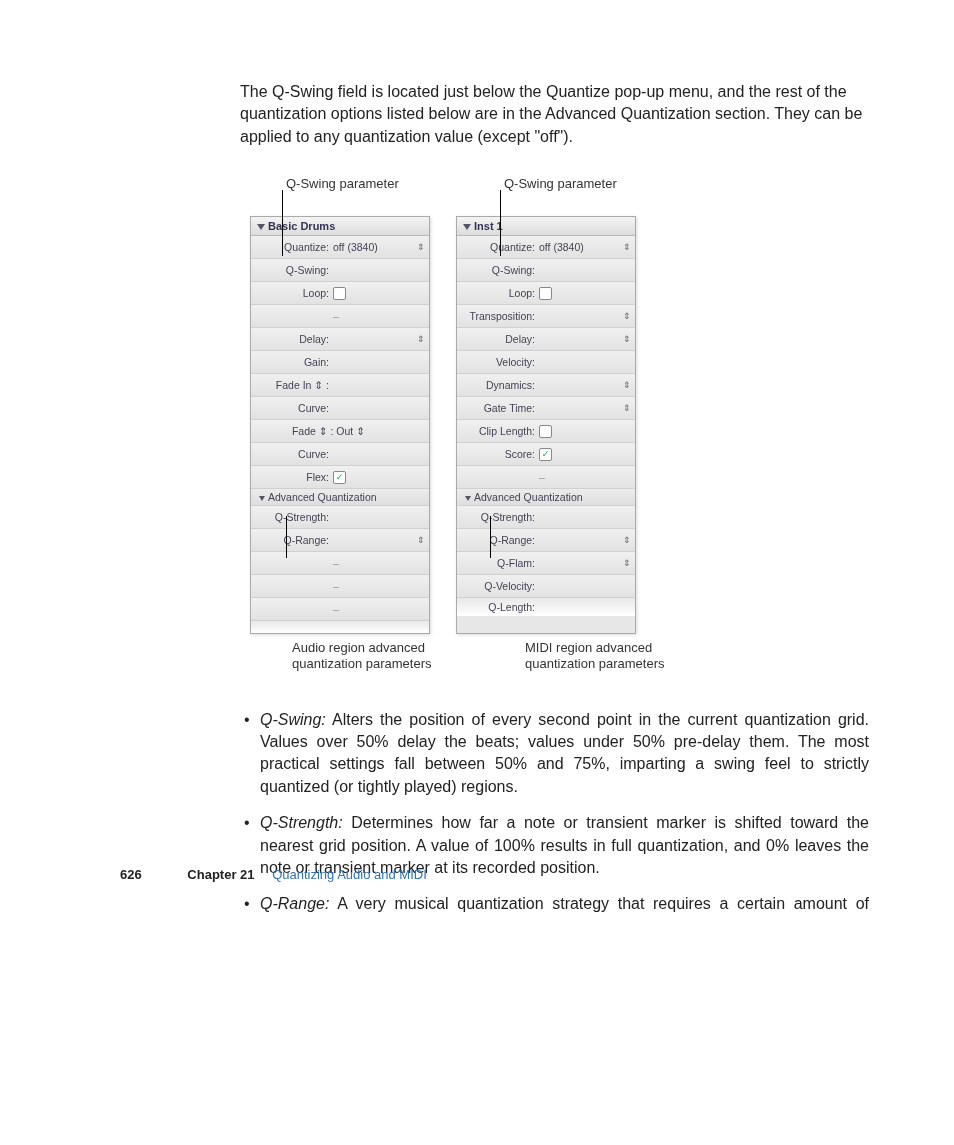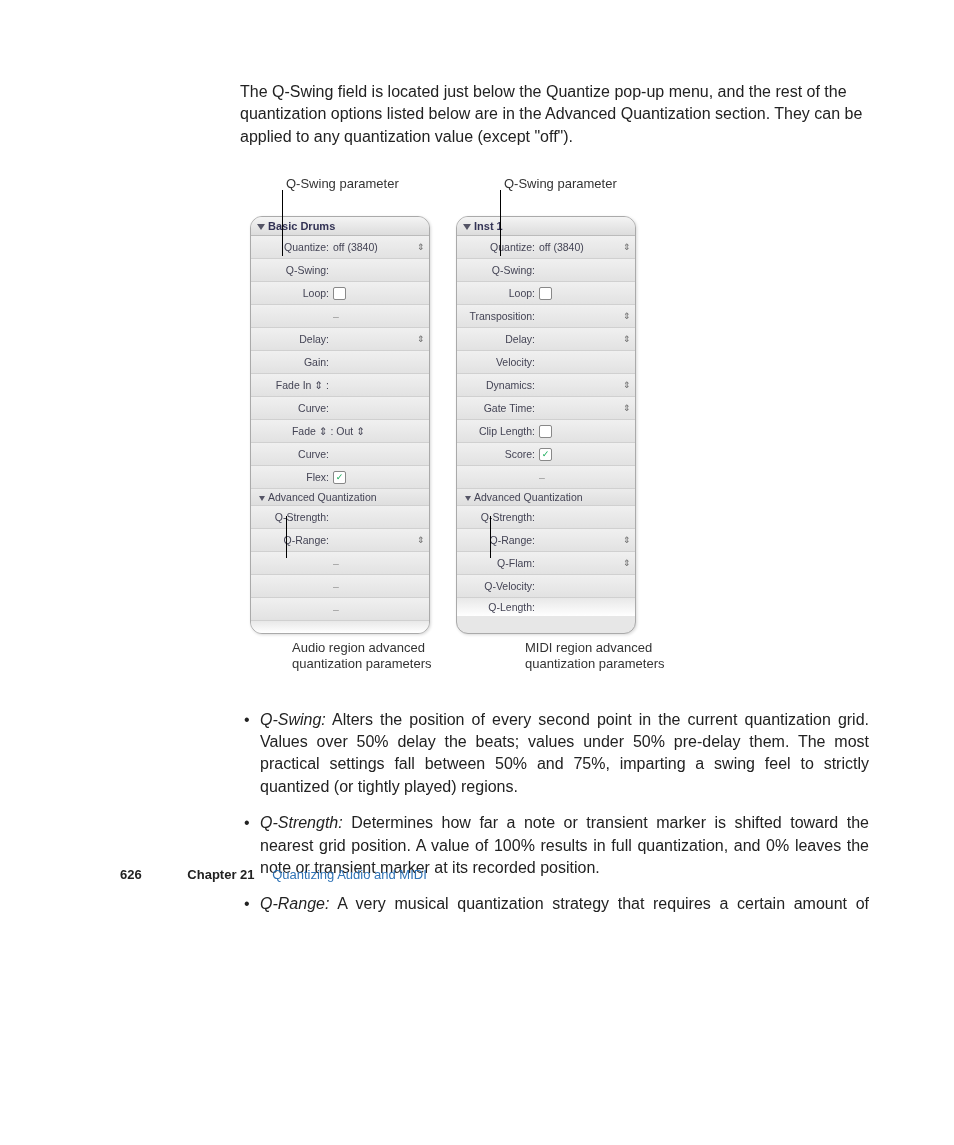--- a/index.html
+++ b/index.html
@@ -39,21 +39,21 @@
     top: 14px;
     height: 66px;
   }
   .panels {
     display: flex;
     gap: 26px;
   }
   .panel {
     width: 178px;
     border: 1px solid #aaa;
-    border-radius: 12px;
+    border-radius: 0;
     background: #e7e7e7;
     box-shadow: 1px 1px 3px rgba(0,0,0,0.15);
     overflow: hidden;
     font-size: 11px;
     color: #444;
   }
   .panel-header {
     background: linear-gradient(#f4f4f4, #dcdcdc);
     padding: 3px 6px;
     font-weight: bold;

